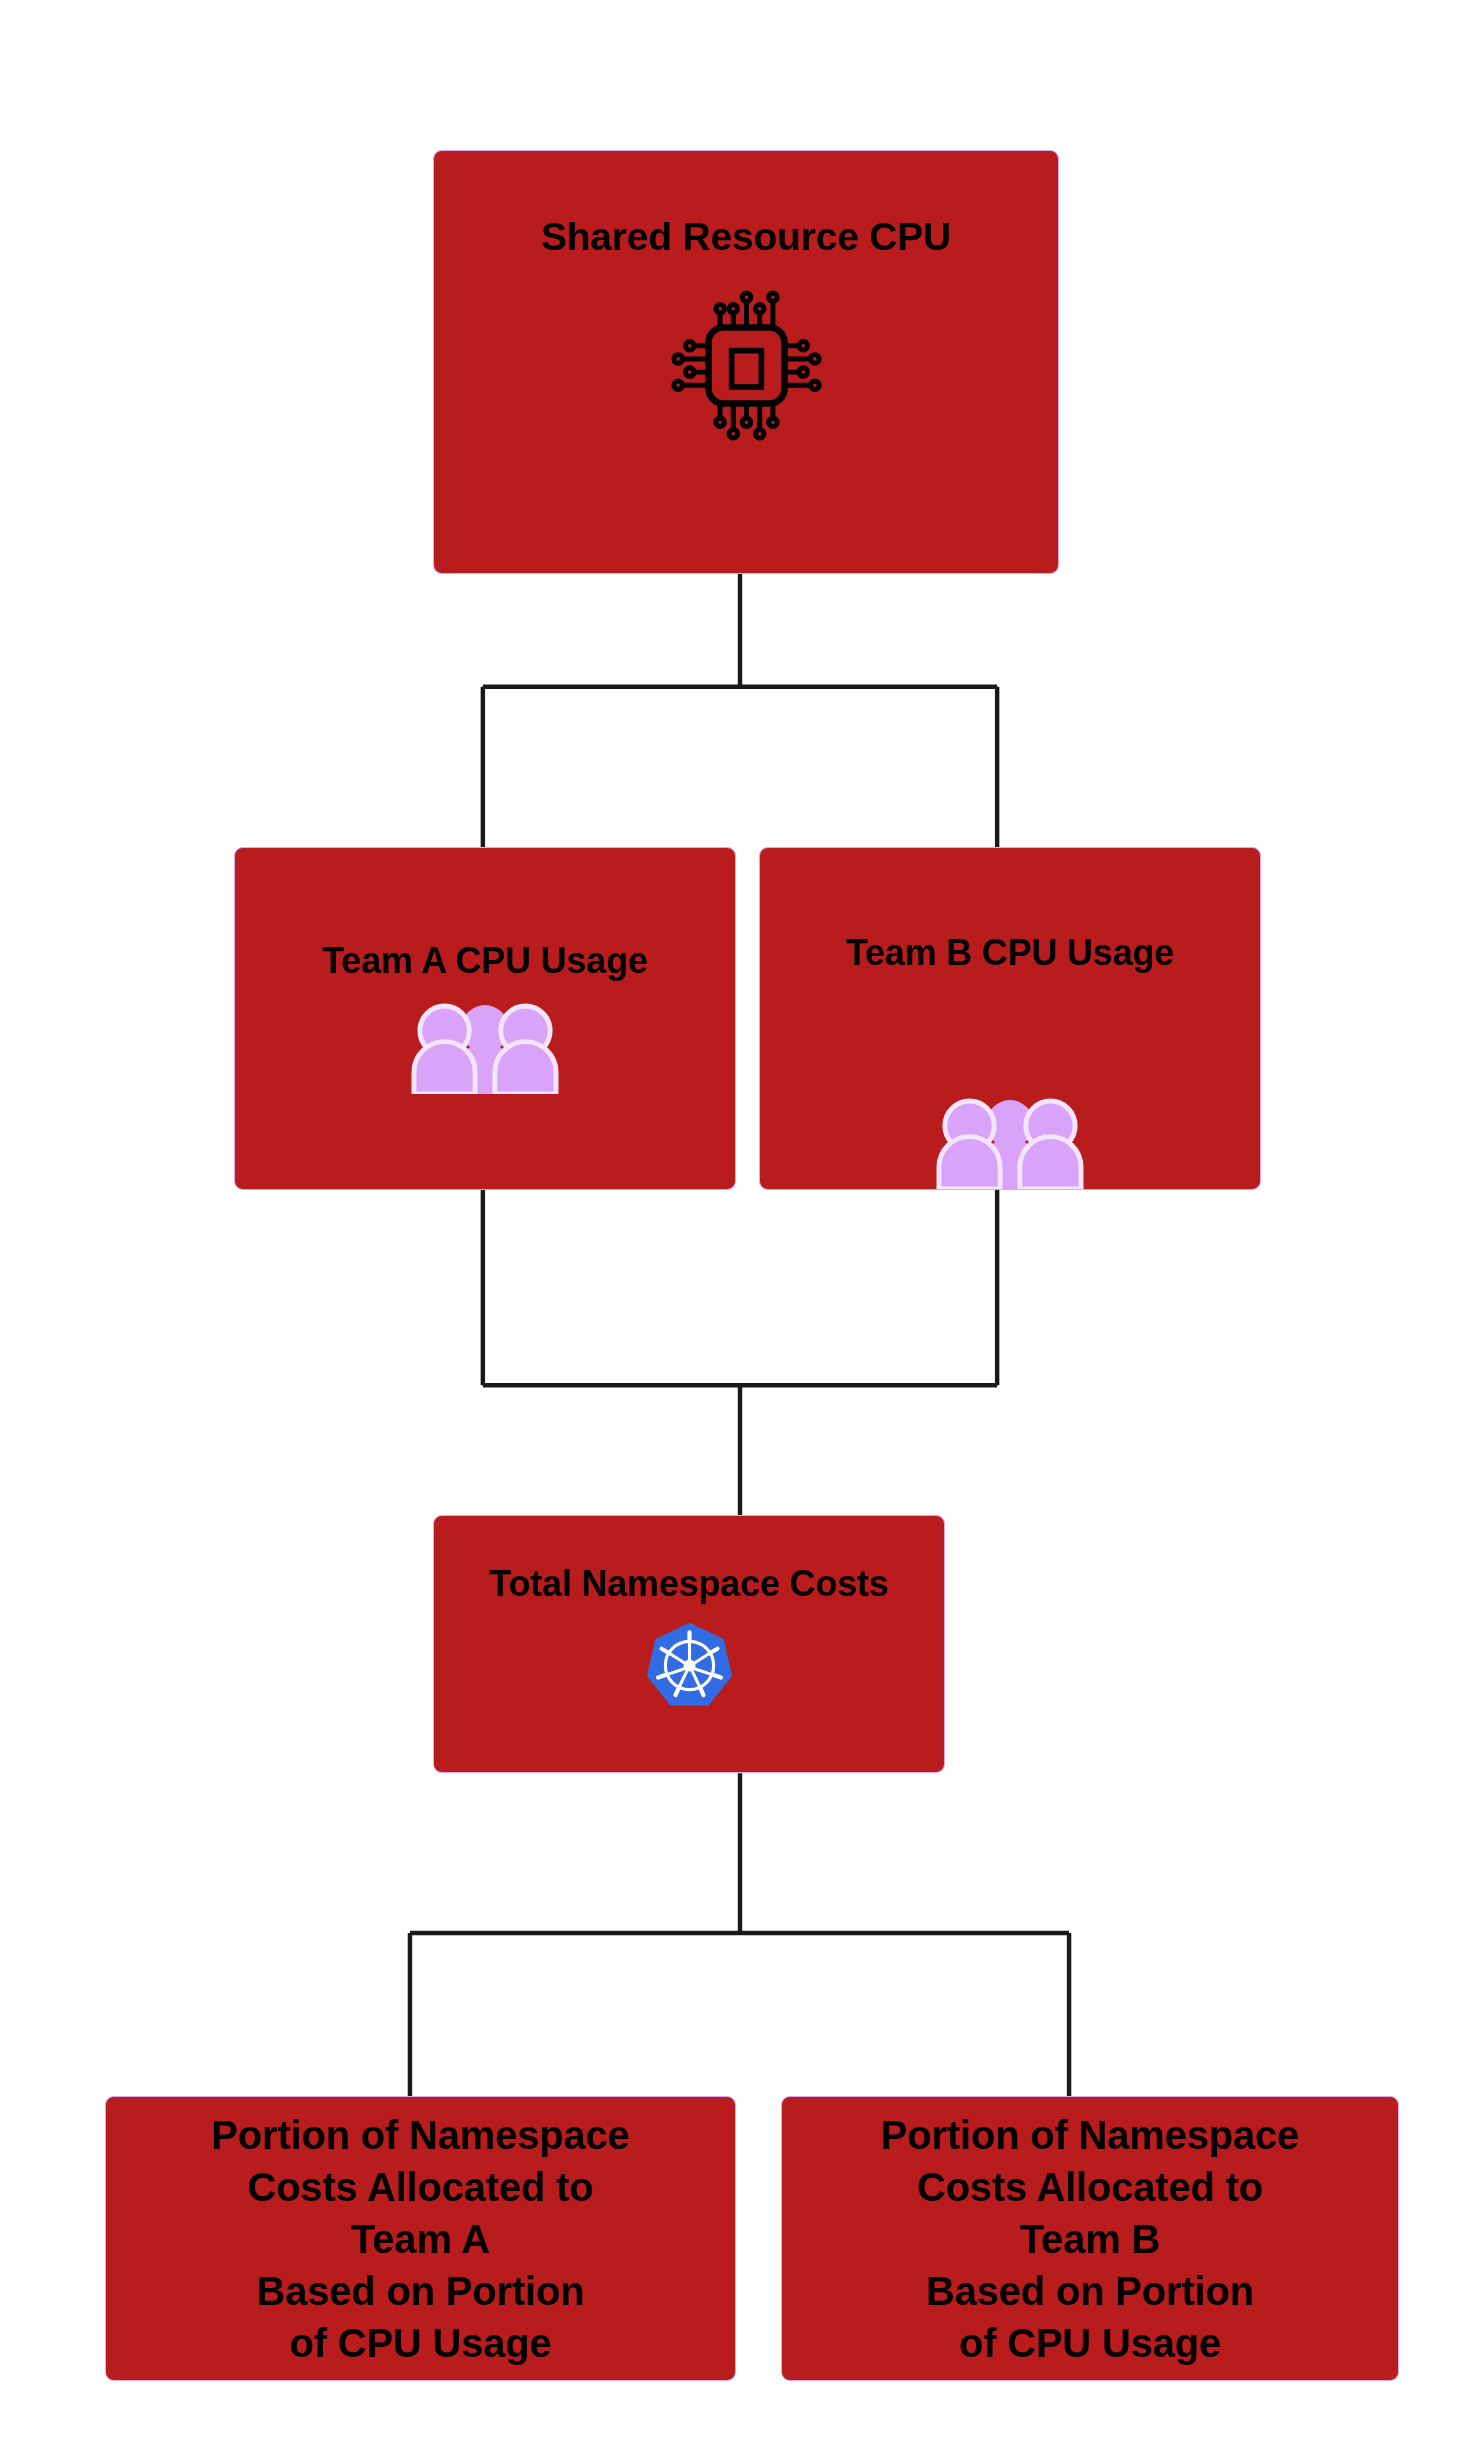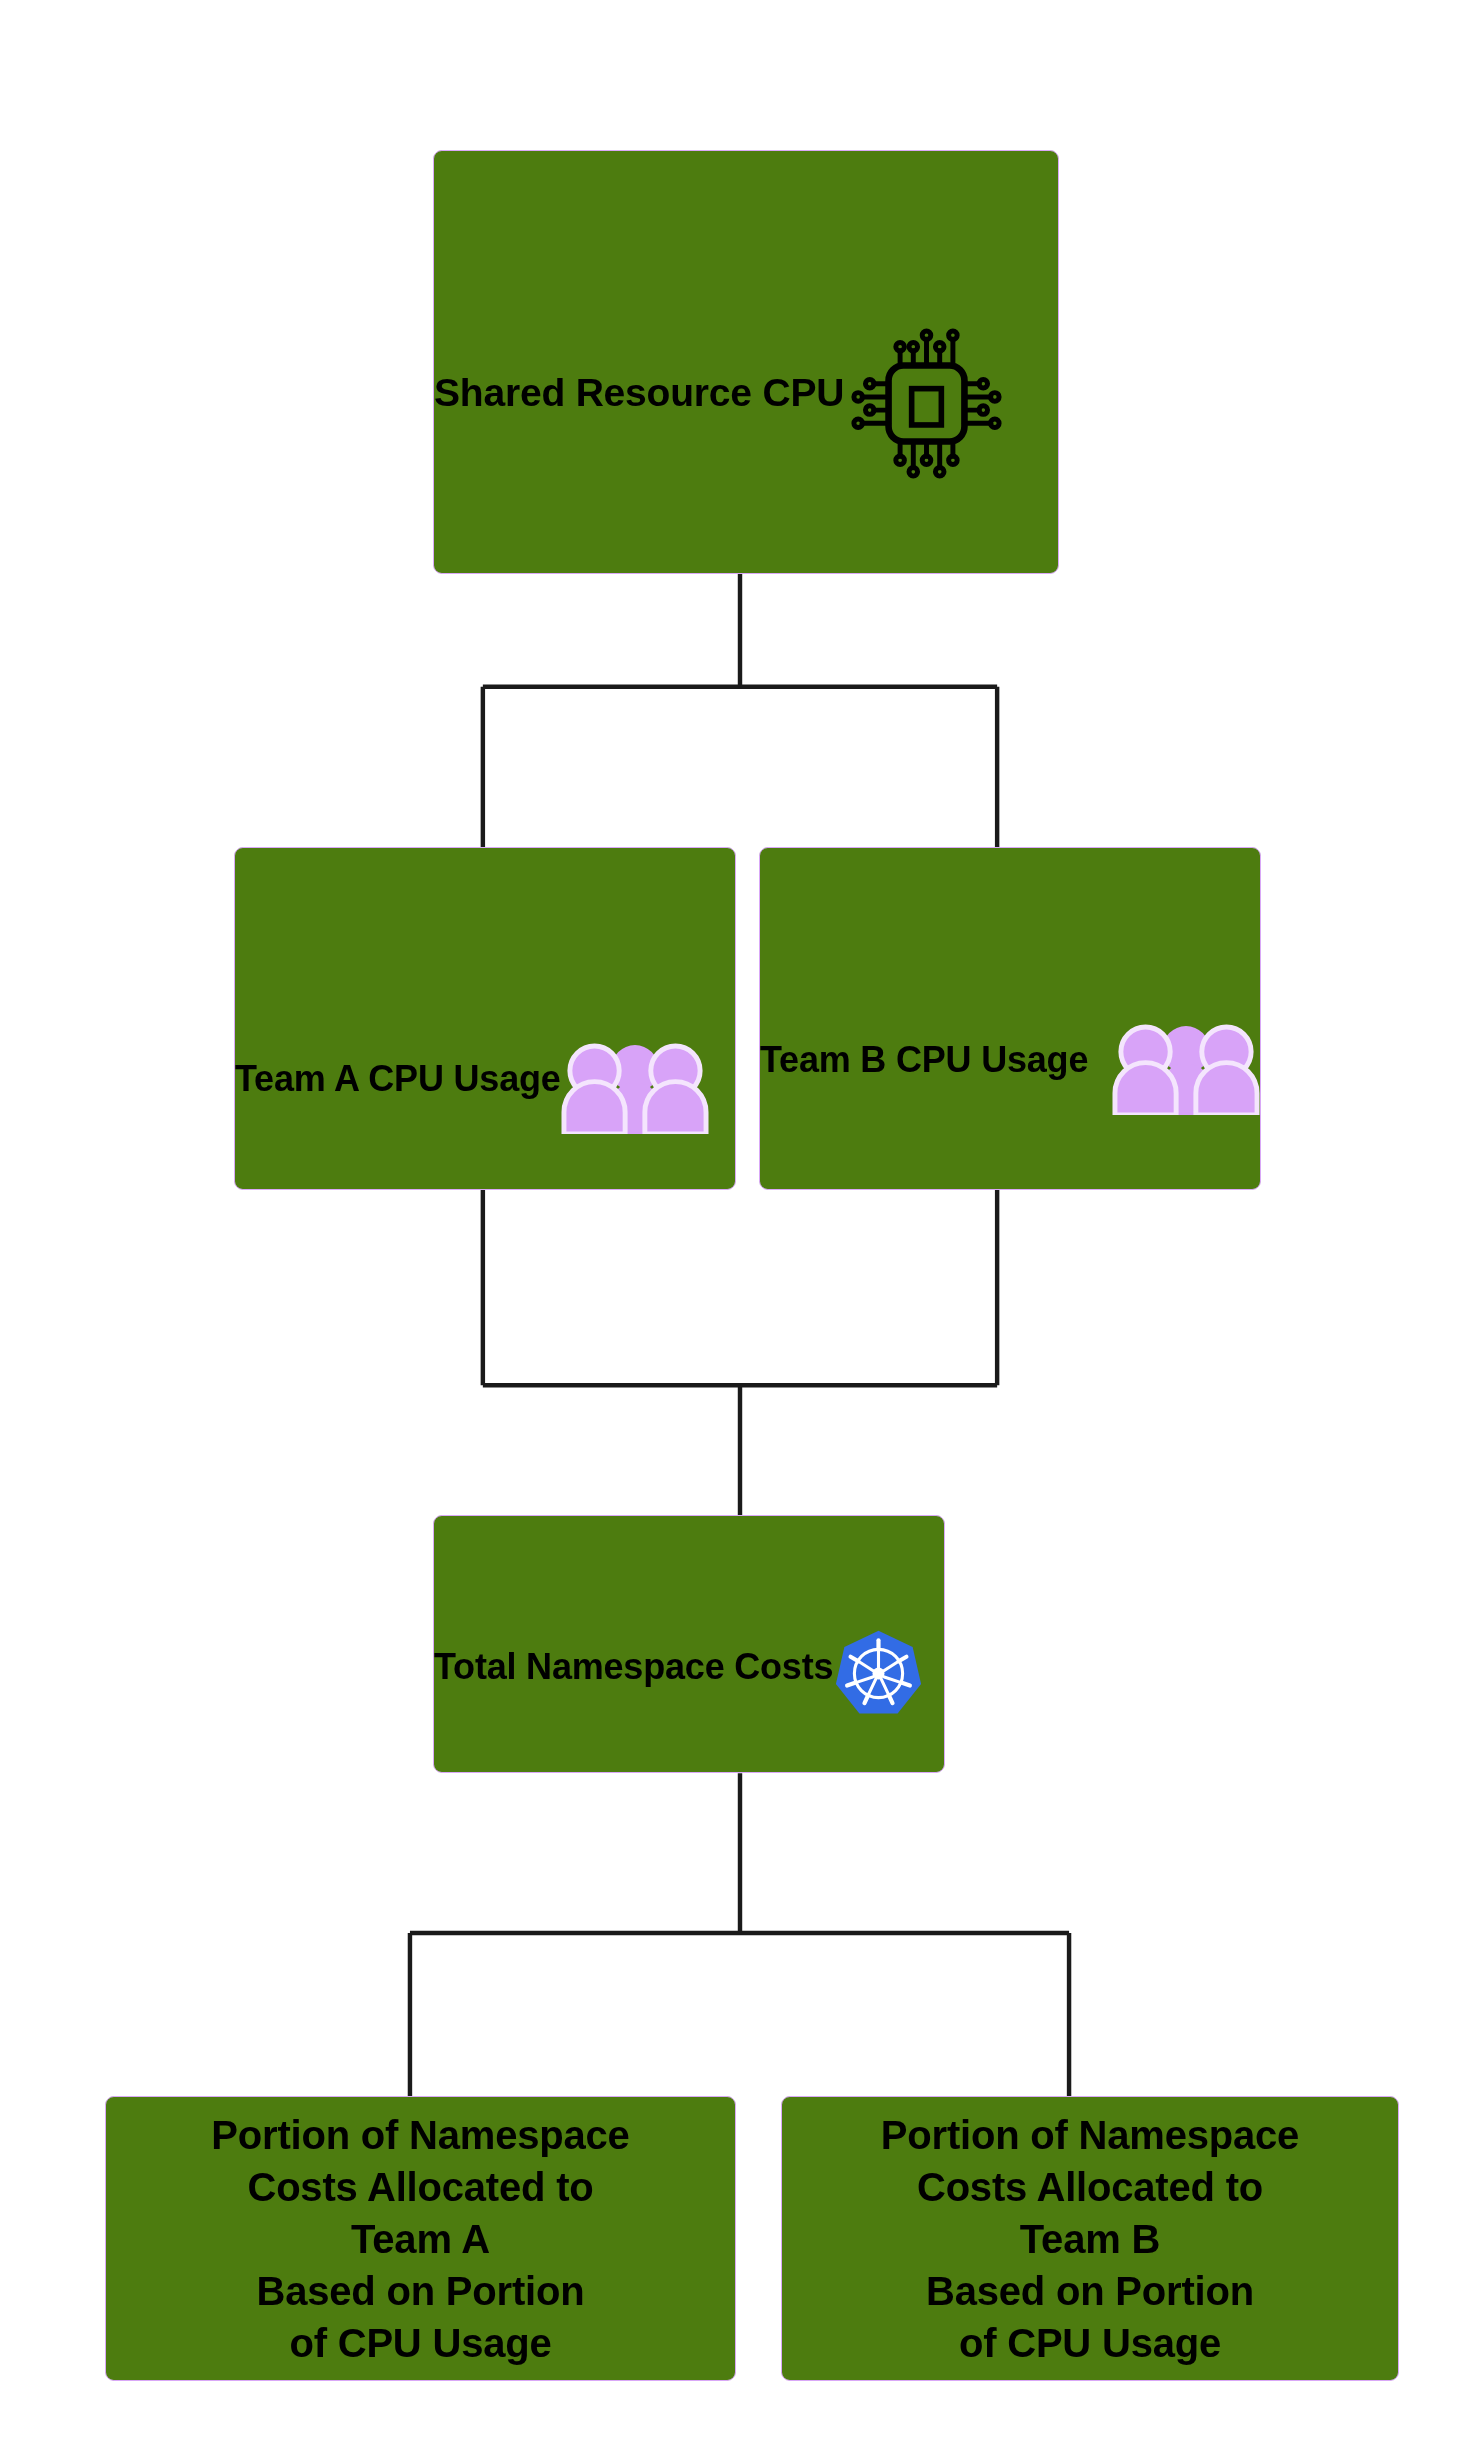--- a/index.html
+++ b/index.html
@@ -34,25 +34,25 @@
     stroke: #1a1a1a;
     stroke-width: 4.5;
     stroke-linecap: butt;
     stroke-linejoin: miter;
   }
 
   
   .node {
     position: absolute;
     box-sizing: border-box;
-    background: #4d7c0f;
+    background: #b91c1c;
     border: 1.6px solid #d9a8f7;
     border-radius: 8.9px;
     display: flex;
-    flex-direction: row;
+    flex-direction: column;
     align-items: center;
     justify-content: center;
     z-index: 2;
   }
   .node-title {
     color: #000000;
     font-weight: bold;
     text-align: center;
     letter-spacing: -0.2px;
     line-height: 1.26;
@@ -62,21 +62,21 @@
   #node-shared-cpu {
     left: 433px;  top: 150px;  width: 626px;  height: 424px;
     justify-content: flex-start;
     padding-top: 61px;
   }
   #node-shared-cpu .node-title { font-size: 39px; }
 
   #node-team-a {
     left: 234px;  top: 847px;  width: 502px;  height: 343px;
     justify-content: flex-start;
-    padding-top: 120px;
+    padding-top: 90px;
   }
   #node-team-b {
     left: 759px;  top: 847px;  width: 502px;  height: 343px;
     justify-content: space-between;
     padding-top: 82px;
   }
   #node-team-a .node-title,
   #node-team-b .node-title { font-size: 36px; }
 
   #node-total-costs {

